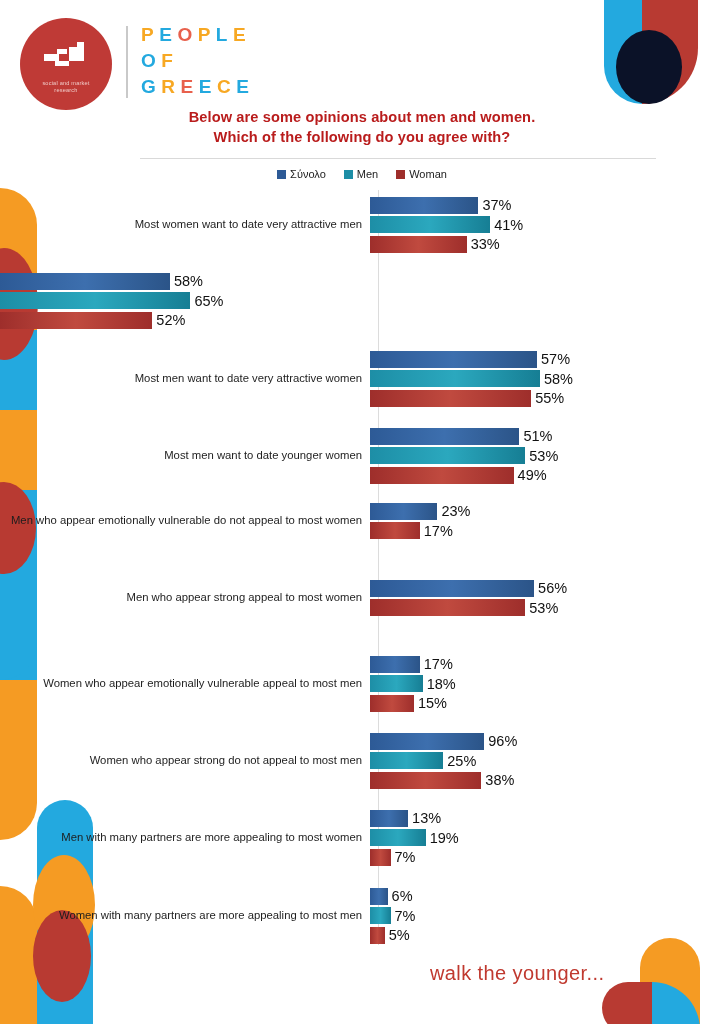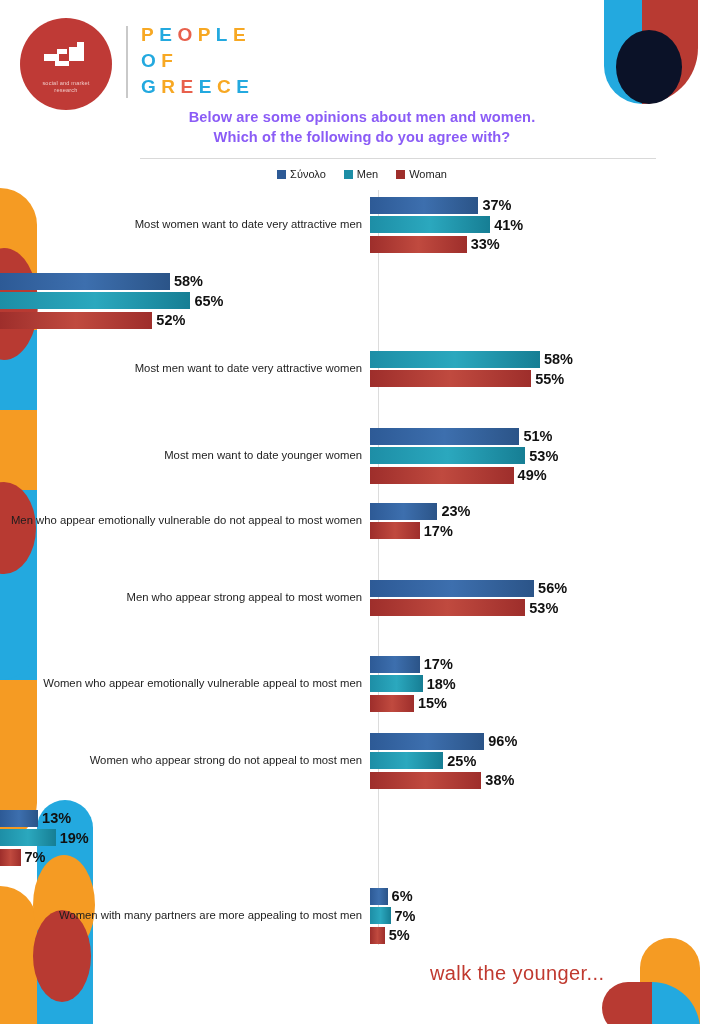--- a/index.html
+++ b/index.html
@@ -101,21 +101,21 @@
   }
   .brand{
     position:absolute;left:141px;top:22px;
     font-size:19px;font-weight:bold;letter-spacing:5.5px;line-height:26px;
   }
   .brand span{display:inline-block;}
 
   
   .title{
     position:absolute;left:92px;top:107px;width:540px;
-    text-align:center;font-size:14.6px;font-weight:bold;color:#8b5cf6;
+    text-align:center;font-size:14.6px;font-weight:bold;color:#b91c1c;
     line-height:20px;letter-spacing:.1px;
   }
   .title-rule{
     position:absolute;left:140px;top:158px;width:516px;height:1px;background:#d9d9d9;
   }
 
   
   .legend{
     position:absolute;left:0;top:168px;width:724px;
     display:flex;justify-content:center;align-items:center;gap:18px;
@@ -138,21 +138,21 @@
     width:370px;text-align:right;padding-right:8px;box-sizing:border-box;
     font-size:11.3px;color:#1d1d1d;line-height:15px;
   }
   .bars{position:relative;width:346px;}
   .barrow{position:relative;height:17px;display:flex;align-items:center;margin:2.5px 0;}
   .bar{height:17px;}
   .bar-blue{background:linear-gradient(90deg,#2D5A96 0%,#3D6FAE 50%,#2B5488 100%);}
   .bar-teal{background:linear-gradient(90deg,#1D8EA6 0%,#2BA8BE 50%,#167E94 100%);}
   .bar-red{background:linear-gradient(90deg,#9E2E2B 0%,#C04A3F 50%,#9E2E2B 100%);}
   .vlabel{
-    font-size:14.5px;font-weight:bold;color:#111;margin-left:4px;white-space:nowrap;
+    font-size:14.5px;font-weight:normal;color:#111;margin-left:4px;white-space:nowrap;
   }
 
   
   .tagline{
     position:absolute;left:430px;top:962px;
     font-size:20px;color:#C0392F;letter-spacing:.4px;
   }
 </style>
 </head>
 <body>
@@ -259,20 +259,24 @@
           <div class="barrow">
             <div class="bar bar-red" style="width: 152.36px;"></div>
             <div class="vlabel">52%</div>
           </div>
         </div>
       </div>
       <div class="group" style="top: 158px;">
         <div class="cat-label">Most men want to date very attractive women</div>
         <div class="bars">
           <div class="barrow">
+            <div class="bar bar-blue" style="width: 167.01px;"></div>
+            <div class="vlabel">57%</div>
+          </div>
+          <div class="barrow">
             <div class="bar bar-teal" style="width: 169.94px;"></div>
             <div class="vlabel">58%</div>
           </div>
           <div class="barrow">
             <div class="bar bar-red" style="width: 161.15px;"></div>
             <div class="vlabel">55%</div>
           </div>
         </div>
       </div>
       <div class="group" style="top: 235px;">
@@ -346,20 +350,21 @@
             <div class="bar bar-teal" style="width: 73.25px;"></div>
             <div class="vlabel">25%</div>
           </div>
           <div class="barrow">
             <div class="bar bar-red" style="width: 111.34px;"></div>
             <div class="vlabel">38%</div>
           </div>
         </div>
       </div>
       <div class="group" style="top: 617px;">
+        <div class="cat-label">Men with many partners are more appealing to most women</div>
         <div class="bars">
           <div class="barrow">
             <div class="bar bar-blue" style="width: 38.09px;"></div>
             <div class="vlabel">13%</div>
           </div>
           <div class="barrow">
             <div class="bar bar-teal" style="width: 55.67px;"></div>
             <div class="vlabel">19%</div>
           </div>
           <div class="barrow">

